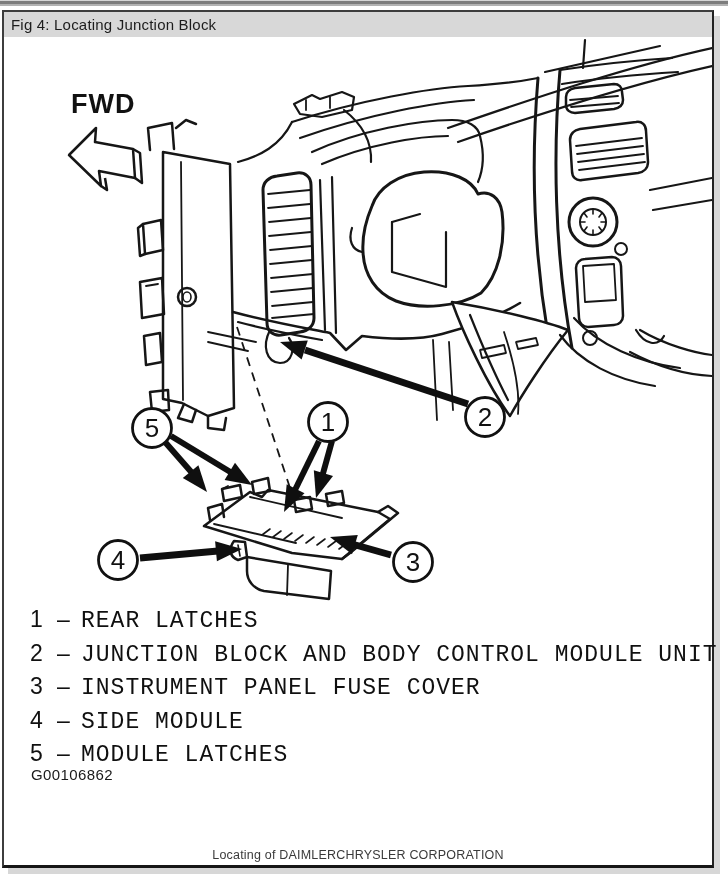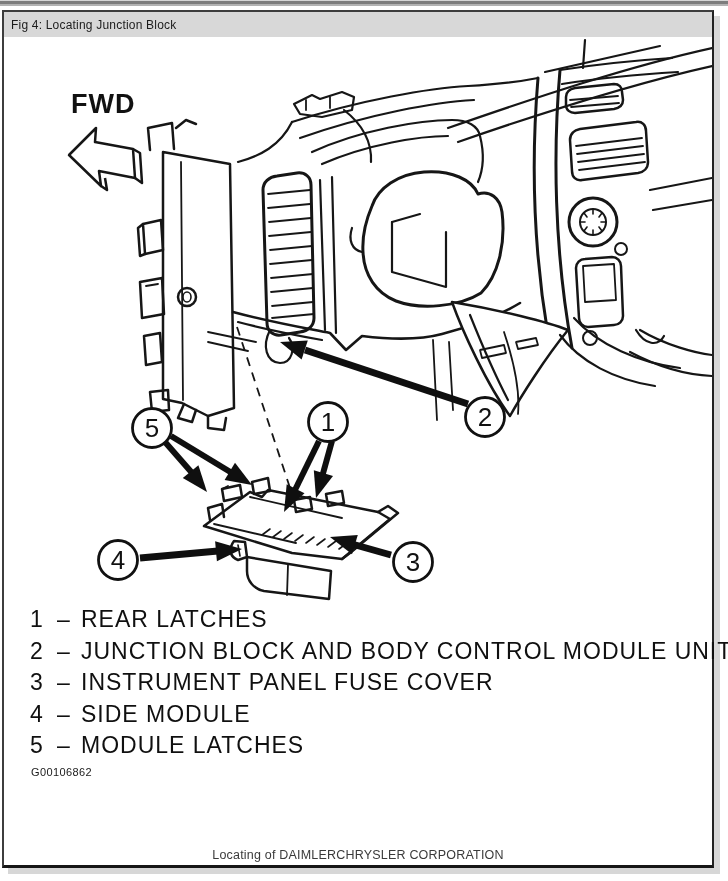--- a/index.html
+++ b/index.html
@@ -18,40 +18,40 @@
     background:#ffffff;
     border:2px solid #3d3d3d;border-bottom:3px solid #161616;border-right:2px solid #222;
     box-shadow:6px 6px 0 #d7d7d7;
     box-sizing:border-box;
   }
   .titlebar{
     position:absolute;left:0;top:0;right:0;height:25px;
     background:#d8d8d8;
     display:flex;align-items:center;
     padding-left:7px;
-    font-size:12px;color:#1c1c1c;letter-spacing:0.2px;
+    font-size:15px;color:#1c1c1c;letter-spacing:0.2px;
   }
   .diagram{
     position:absolute;left:0;top:25px;width:708px;height:570px;
   }
   .legend{
     position:absolute;left:0;top:592px;width:708px;
     color:#101010;
   }
   .legend-row{
     display:flex;align-items:baseline;
     font-size:23px;line-height:31.5px;letter-spacing:1px;
     padding-left:26px;
   }
   .legend-num{width:27px;flex:none;}
   .legend-dash{width:24px;flex:none;}
-  .legend-label{white-space:nowrap;}
+  .legend-label{white-space:nowrap;font-family:Liberation Mono, monospace;}
   .figure-code{
     position:absolute;left:27px;top:754px;
-    font-size:11px;color:#1a1a1a;letter-spacing:0.4px;
+    font-size:15px;color:#1a1a1a;letter-spacing:0.4px;
   }
   .footer{
     position:absolute;left:0;top:836px;width:708px;
     text-align:center;
     font-size:12.5px;color:#3a3a3a;letter-spacing:0.2px;
   }
   svg text.fwd{font-family:"Liberation Sans",sans-serif;font-weight:bold;font-size:27px;letter-spacing:1px;fill:#111;}
   svg text.co{font-family:"Liberation Sans",sans-serif;font-size:26px;fill:#111;text-anchor:middle;}
 </style>
 </head>

